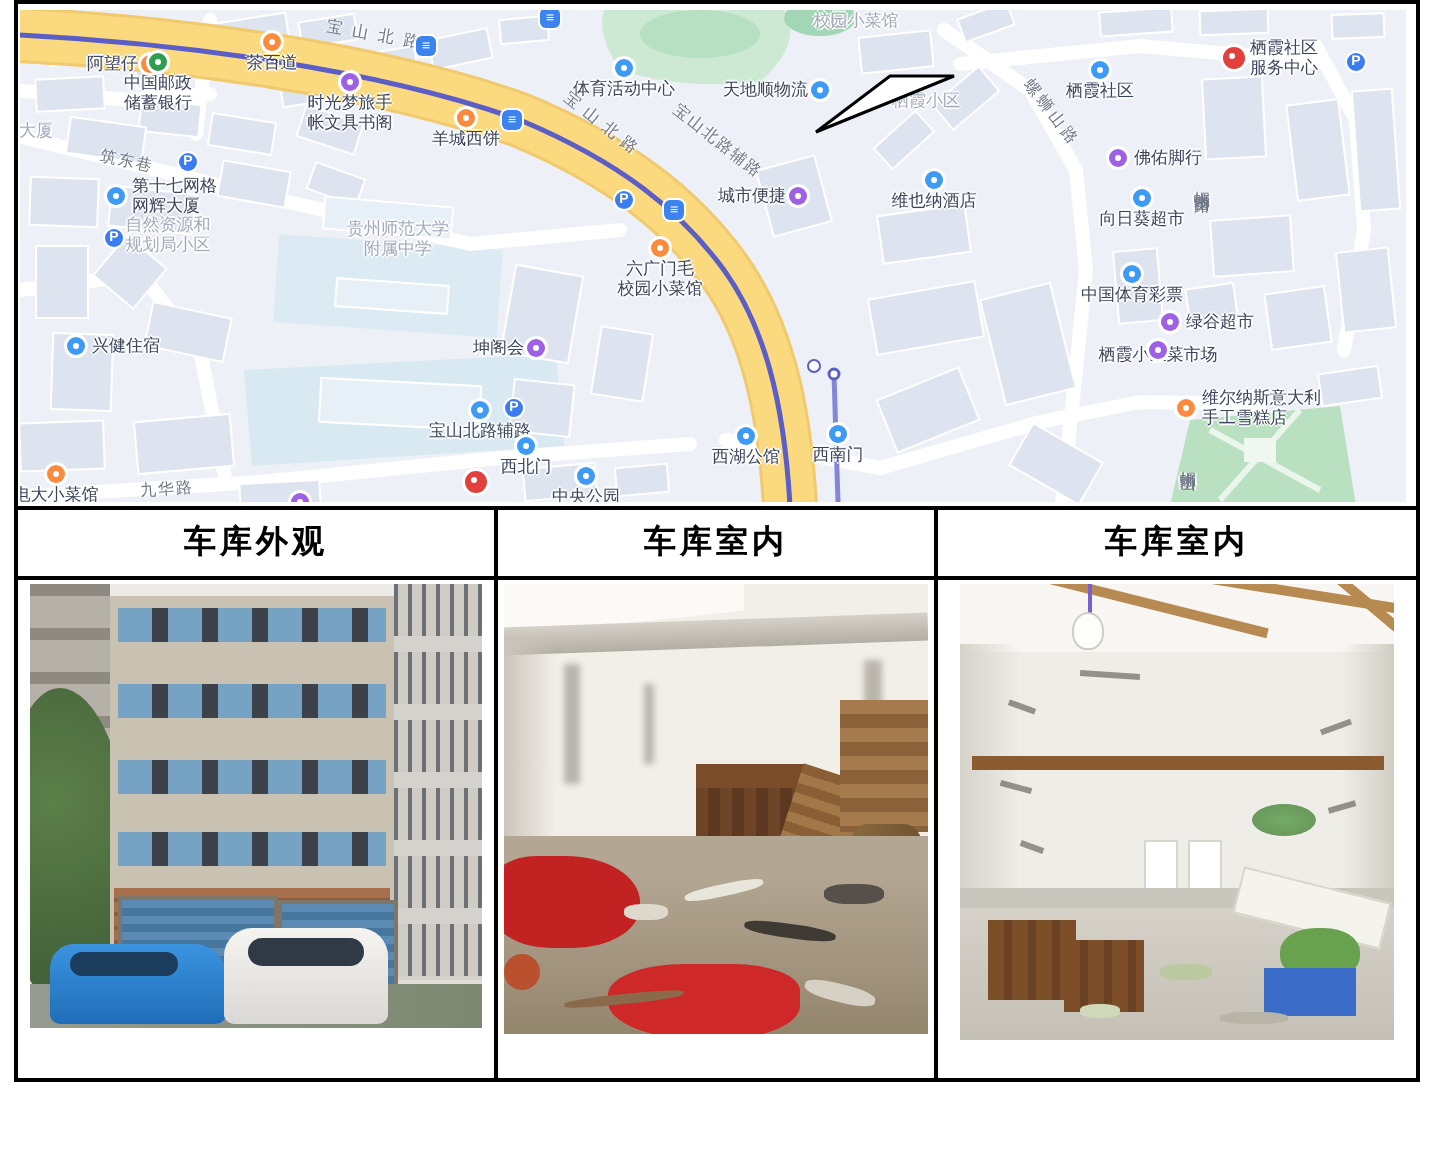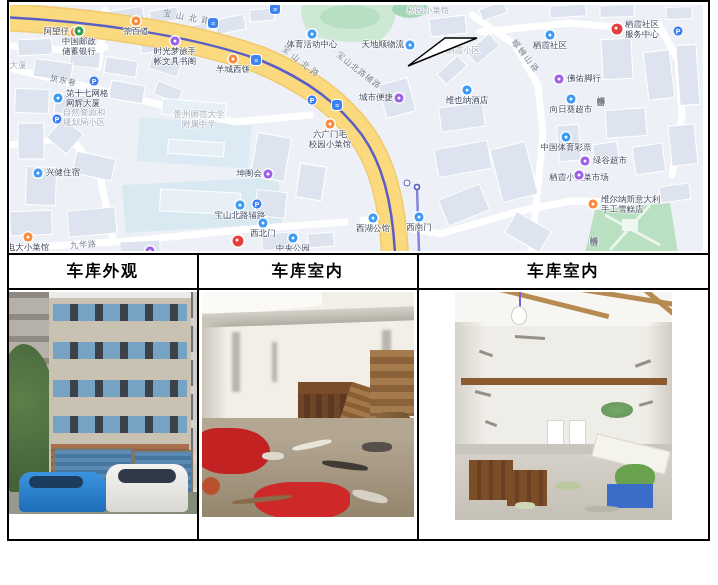--- a/index.html
+++ b/index.html
@@ -37,21 +37,21 @@
   .badge.parking{width:9px;height:9px;border-radius:50%;background:var(--parking-blue);
                  font-size:7px;font-weight:700;box-shadow:0 0 0 1px #fff;}
   .badge.transit{width:10px;height:10px;border-radius:3px;background:var(--transit-blue);
                  font-size:7px;box-shadow:0 0 0 1px #fff;}
   .badge.dot{width:5px;height:5px;border-radius:50%;background:#fff;border:1.5px solid var(--metro-line);}
   
   .row-heads{height:33px;border-top:2px solid var(--table-border);border-bottom:2px solid var(--table-border);
              display:flex;box-sizing:content-box;}
   .row-photos{height:249px;display:flex;}
   .cell{box-sizing:border-box;}
-  .c1{width:188px;} .c2{width:220px;border-left:2px solid var(--table-border);}
+  .c1{width:238px;} .c2{width:220px;border-left:2px solid var(--table-border);}
   .c3{flex:1;border-left:2px solid var(--table-border);}
   .head{display:flex;align-items:center;justify-content:center;font-weight:700;font-size:16px;
         letter-spacing:2px;color:var(--header-text);font-family:"Liberation Serif","DejaVu Serif",serif;}
   .pcell{display:flex;justify-content:center;align-items:flex-start;padding-top:2px;}
   .photo{position:relative;overflow:hidden;}
   .photo div{position:absolute;}
   
   .p1{width:226px;height:222px;background:linear-gradient(#ecebe7,#dedcd6);}
   .p1 .nb{left:0;top:0;width:40px;height:152px;background:
       repeating-linear-gradient(#8e8a81 0 6px,rgba(0,0,0,0) 6px 22px),#b6b1a8;}

